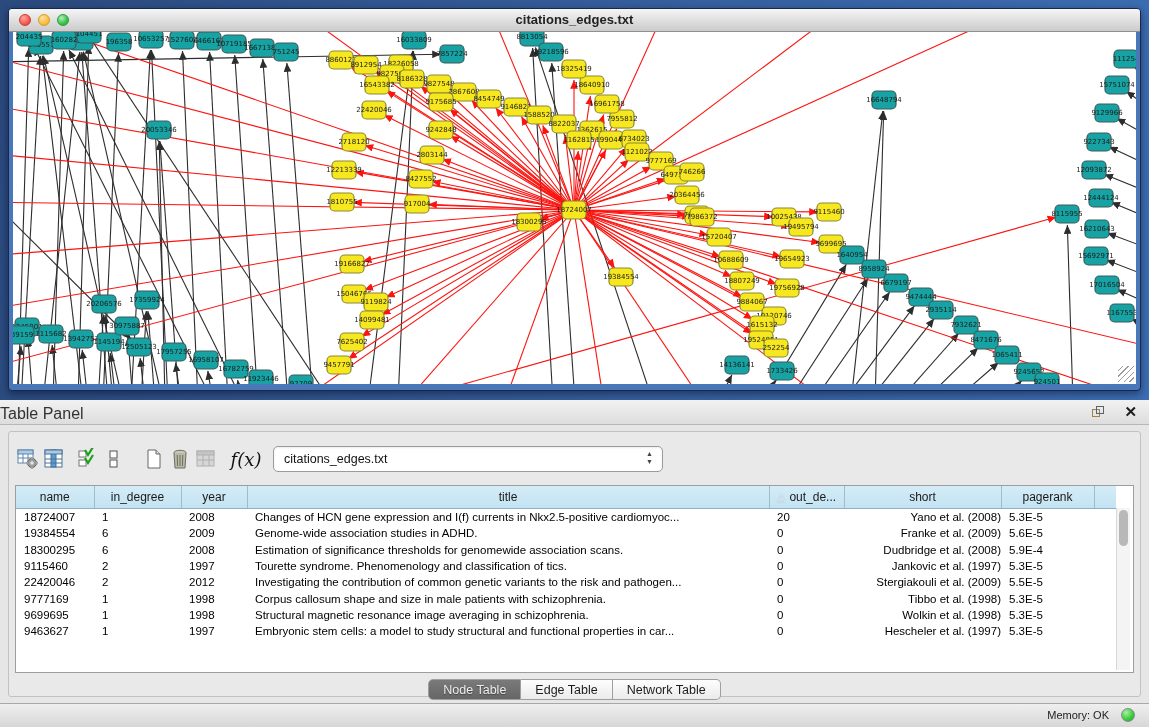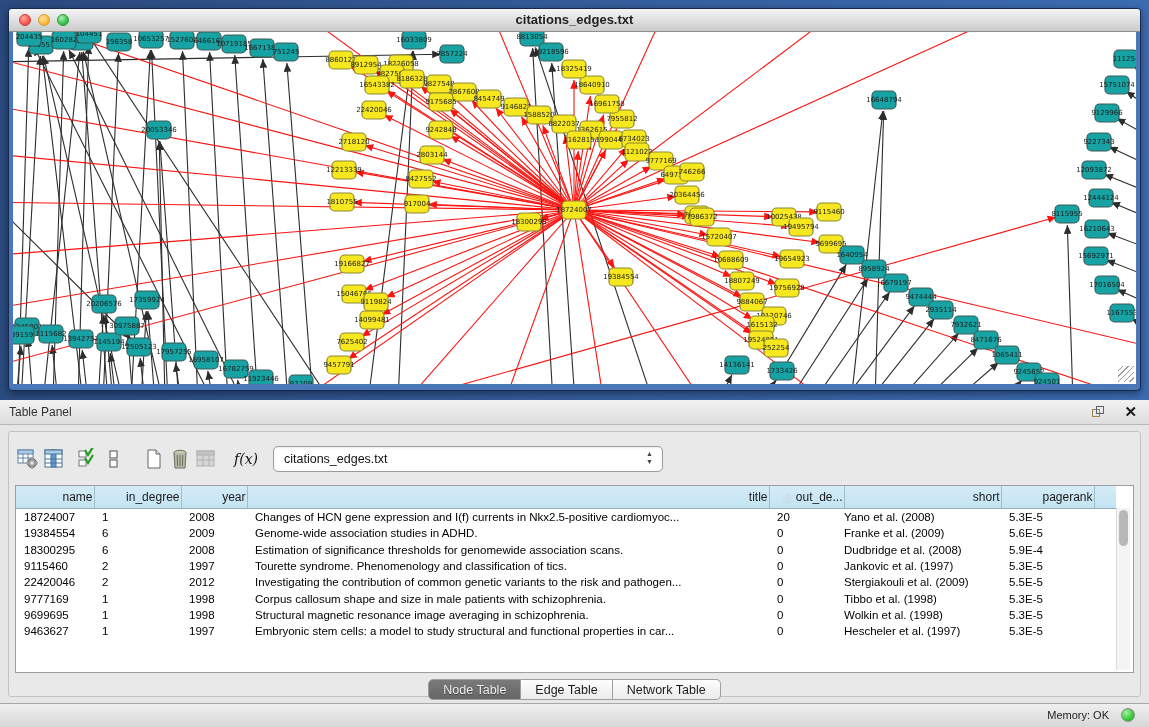--- a/index.html
+++ b/index.html
@@ -22,45 +22,45 @@
   .light.green{background:radial-gradient(circle at 35% 30%,#b2f0b5,#3ac14e 60%,#2aa23c);border:1px solid #2a9e3c;}
   .canvas{position:absolute;left:4px;right:4px;top:23px;bottom:6px;background:#ffffff;overflow:hidden;}
   .canvas svg{display:block;}
   .grip{position:absolute;right:2px;bottom:2px;width:16px;height:16px;
         background:repeating-linear-gradient(135deg,transparent 0 3px,#9a9a9a 3px 4px);}
 
   
   .panel{position:absolute;left:0;top:400px;width:1149px;height:303px;background:#e6e6e6;}
   .panel-header{position:absolute;left:0;top:0;width:100%;height:25px;
                 background:linear-gradient(#f2f2f2,#dddddd);border-bottom:1px solid #b7b7b7;box-sizing:border-box;}
-  .panel-header .ptitle{position:absolute;left:9px;top:5px;font-size:12px;color:#333;}
+  .panel-header .ptitle{position:absolute;left:0;top:5px;font-size:16px;color:#333;}
   .float-ic{position:absolute;right:44px;top:6px;width:13px;height:13px;}
   .float-ic .sq1{position:absolute;left:0;top:3px;width:8px;height:8px;border:1.5px solid #9a8448;box-sizing:border-box;background:#e6e6e6;}
   .float-ic .sq2{position:absolute;left:4px;top:0;width:8px;height:8px;border:1.5px solid #5a6270;box-sizing:border-box;}
   .close-ic{position:absolute;right:12px;top:3px;font-size:15px;font-weight:bold;color:#1c1c1c;line-height:18px;}
   .panel-body{position:absolute;left:8px;top:31px;width:1133px;height:266px;
               background:#e9e9e9;border:1px solid #c2c2c2;border-radius:3px;box-sizing:border-box;}
 
   .toolbar{position:absolute;left:6px;top:12px;height:30px;display:flex;align-items:center;}
   .tbtn{width:26px;height:26px;display:flex;align-items:center;justify-content:center;background:transparent;border:none;padding:0;}
   .sp8{width:8px;} .sp14{width:14px;}
-  .fx{font-family:"DejaVu Serif",serif;font-style:italic;font-size:14px;color:#111;}
+  .fx{font-family:"DejaVu Serif",serif;font-style:italic;font-size:18px;color:#111;}
   .combo{margin-left:14px;width:388px;height:24px;background:#ffffff;border:1px solid #9b9b9b;border-radius:5px;
          position:relative;display:flex;align-items:center;box-shadow:inset 0 1px 2px rgba(0,0,0,.08);}
   .combo .val{font-size:12.5px;color:#111;padding-left:10px;}
   .combo .arrows{position:absolute;right:9px;top:3px;font-size:7px;color:#444;line-height:8px;text-align:center;}
 
   .tablewrap{position:absolute;left:6px;top:53px;width:1119px;height:188px;background:#fff;
              border:1px solid #9e9e9e;box-sizing:border-box;overflow:hidden;}
   table.dt{border-collapse:collapse;table-layout:fixed;width:1100px;font-size:11.5px;color:#000;}
   table.dt th{height:20px;background:linear-gradient(#d4ecf7,#c3e3f2);border-right:1px solid #9fbecb;border-bottom:1px solid #8fb0c0;
-              font-weight:normal;font-size:12px;color:#1a1a1a;text-align:right;overflow:hidden;white-space:nowrap;}
+              font-weight:normal;font-size:12px;color:#1a1a1a;text-align:center;overflow:hidden;white-space:nowrap;}
   table.dt th:last-child{border-right:none;}
   table.dt td{height:16.3px;padding:0 0 0 8px;overflow:hidden;white-space:nowrap;text-overflow:clip;}
-  table.dt td:nth-child(6){text-align:left;padding:0;}
+  table.dt td:nth-child(6){text-align:right;padding:0;}
   table.dt col:nth-child(1){width:78px;} table.dt col:nth-child(2){width:87px;}
   table.dt col:nth-child(3){width:66px;} table.dt col:nth-child(4){width:522px;}
   table.dt col:nth-child(5){width:75px;} table.dt col:nth-child(6){width:157px;}
   table.dt col:nth-child(7){width:93px;} table.dt col:nth-child(8){width:22px;}
   .sort{color:#fdfdfd;text-shadow:0 0 1px #5e7d8d;margin-right:4px;font-size:11px;}
   .vscroll{position:absolute;right:3px;top:22px;bottom:2px;width:13px;background:#f4f4f4;border-left:1px solid #d8d8d8;}
   .vthumb{position:absolute;left:2px;top:2px;width:9px;height:36px;border-radius:5px;background:#b8b8b8;}
 
   .tabs{position:absolute;left:0;right:0;top:247px;display:flex;justify-content:center;}
   .tab{height:21px;line-height:21px;padding:0 14px;font-size:12.5px;color:#1d1d1d;

